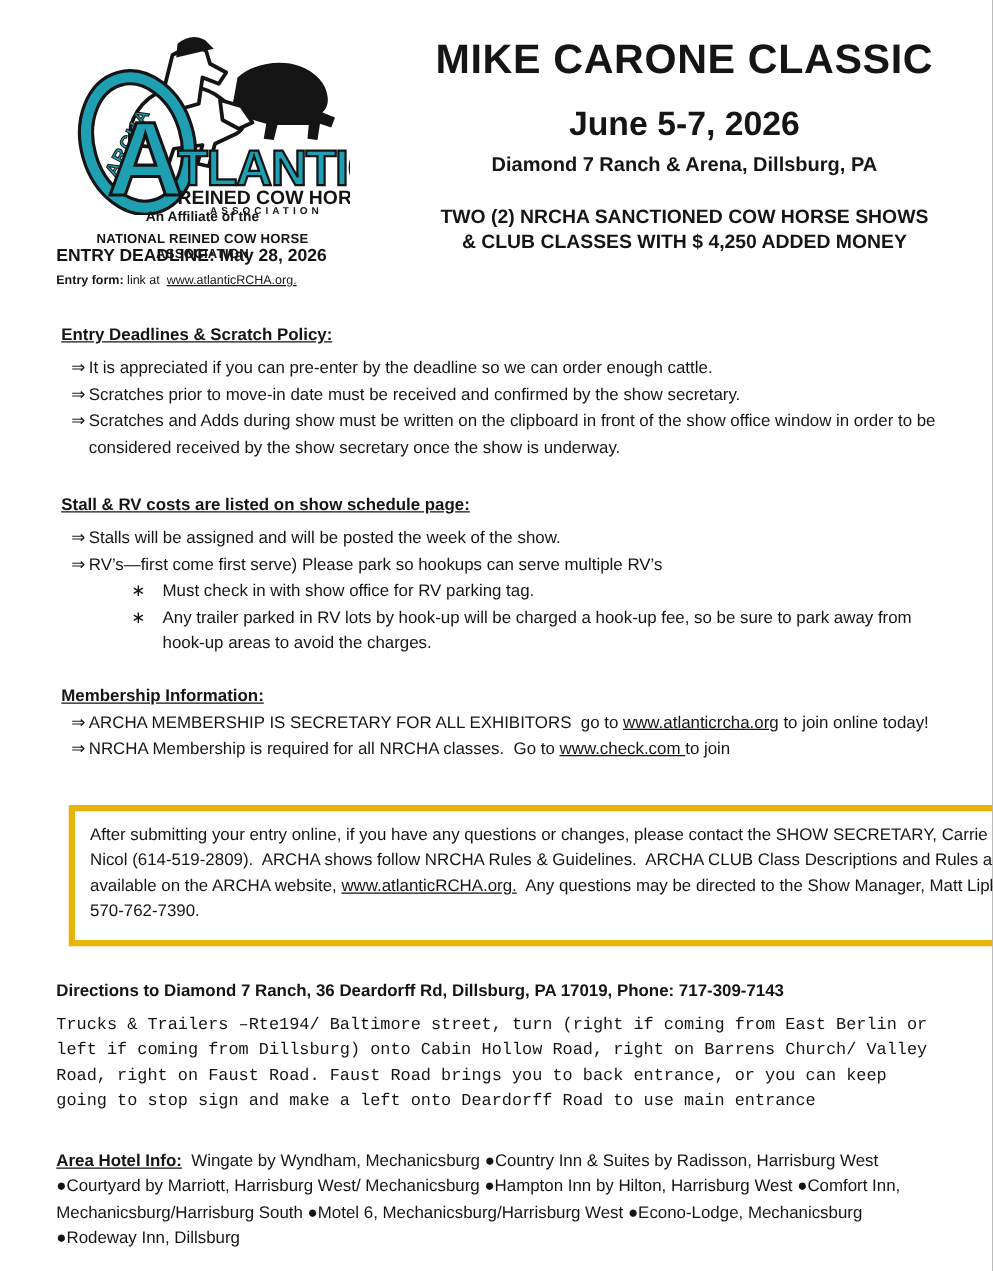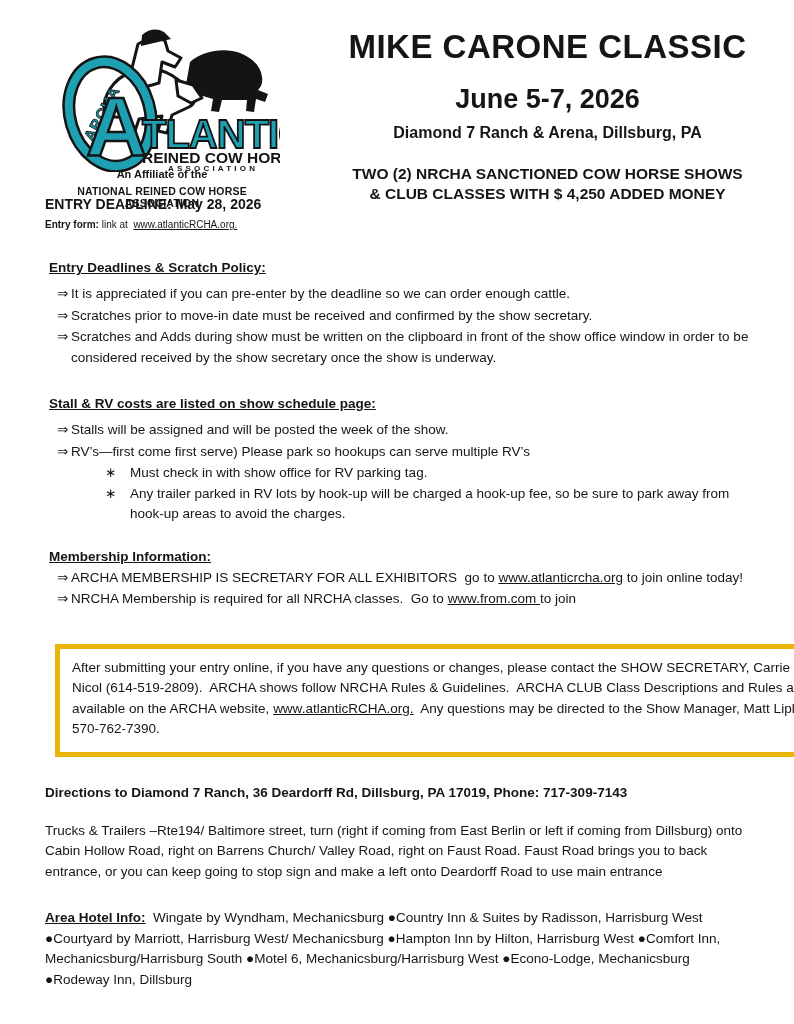--- a/index.html
+++ b/index.html
@@ -63,21 +63,21 @@
     margin-left: 10px;
     width: 780px;
     border: 5px solid #eab308;
     padding: 9px 12px 12px 12px;
     line-height: 20.5px;
     white-space: pre-wrap;
   }
 
   .directions { margin-top: 28px; }
   .directions-heading { font-weight: bold; font-size: 13.5px; }
-  .directions-body { margin-top: 21px; line-height: 20.5px; white-space: pre-wrap; }
+  .directions-body { margin-top: 11px; line-height: 20.5px; white-space: pre-wrap; font-family: Liberation Mono, monospace; }
 
   .hotels { margin-top: 26px; line-height: 20.5px; white-space: pre-wrap; }
   .hotels .lbl { font-weight: bold; text-decoration: underline; }
 </style>
 </head>
 <body>
 
 <div class="page">
 
   <div class="header">
@@ -180,21 +180,21 @@
 
     <div class="sect sect-membership">
       <span class="section-heading">Membership Information:</span>
       <div class="bullet-list" style="margin-top:4px">
         <div class="bullet-item">
           <span class="marker">⇒</span>
           <span class="btext"><span>ARCHA MEMBERSHIP IS SECRETARY FOR ALL EXHIBITORS  go to </span><a class="doc-link">www.atlanticrcha.org</a><span> to join online today!</span></span>
         </div>
         <div class="bullet-item">
           <span class="marker">⇒</span>
-          <span class="btext"><span>NRCHA Membership is required for all NRCHA classes.  Go to </span><a class="doc-link">www.from.com </a><span>to join</span></span>
+          <span class="btext"><span>NRCHA Membership is required for all NRCHA classes.  Go to </span><a class="doc-link">www.check.com </a><span>to join</span></span>
         </div>
       </div>
     </div>
 
     <div class="notice-box"><span>After submitting your entry online, if you have any questions or changes, please contact the SHOW SECRETARY, Carrie Nicol (614-519-2809).  ARCHA shows follow NRCHA Rules &amp; Guidelines.  ARCHA CLUB Class Descriptions and Rules are available on the ARCHA website, </span><a class="doc-link">www.atlanticRCHA.org.</a><span>  Any questions may be directed to the Show Manager, Matt Lipka, 570-762-7390.</span></div>
 
     <div class="directions">
       <div class="directions-heading">Directions to Diamond 7 Ranch, 36 Deardorff Rd, Dillsburg, PA 17019, Phone: 717-309-7143</div>
       <div class="directions-body">Trucks &amp; Trailers –Rte194/ Baltimore street, turn (right if coming from East Berlin or left if coming from Dillsburg) onto Cabin Hollow Road, right on Barrens Church/ Valley Road, right on Faust Road. Faust Road brings you to back entrance, or you can keep going to stop sign and make a left onto Deardorff Road to use main entrance</div>
     </div>

